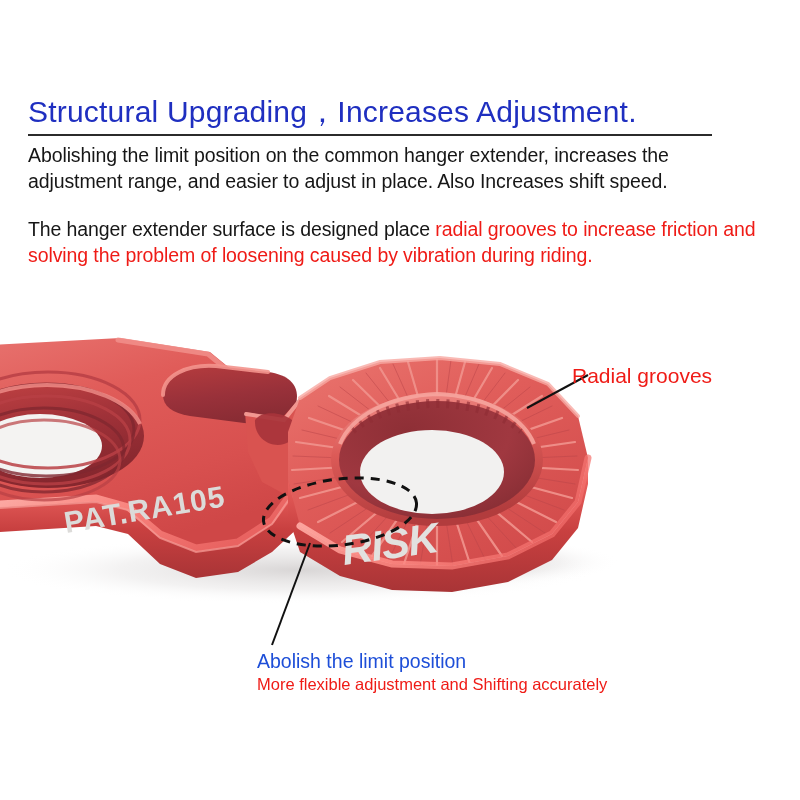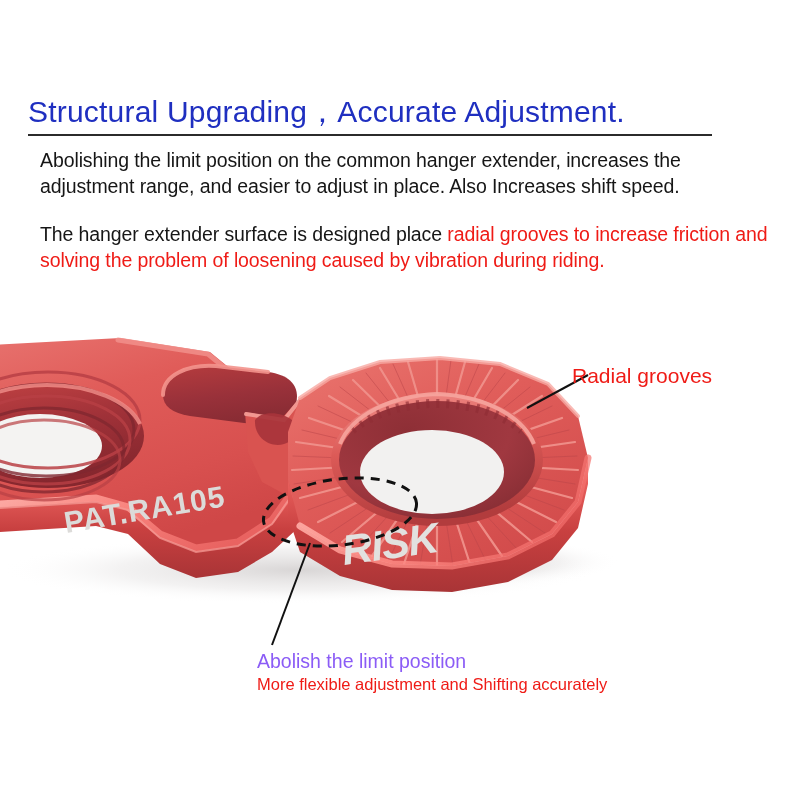--- a/index.html
+++ b/index.html
@@ -44,21 +44,21 @@
     height: 2px;
     background: #2b2b2b;
     margin-top: 6px;
     margin-bottom: 7px;
   }
 
   .para {
     font-size: 19.5px;
     line-height: 1.33;
     color: #161616;
-    margin: 12px;
+    margin: 0;
     letter-spacing: -0.1px;
   }
   .para.p1 { width: 724px; }
   .para.p2 { margin-top: 22px; width: 734px; }
 
   .accent-red { color: #ef1b16; }
 
   
   #photo {
     position: absolute;
@@ -80,21 +80,21 @@
   }
 
   .callout-bottom {
     position: absolute;
     left: 257px;
     top: 650px;
     width: 430px;
   }
   .callout-bottom .cb-title {
     font-size: 19.5px;
-    color: #8b5cf6;
+    color: #1d4ed8;
     line-height: 1.22;
     white-space: nowrap;
   }
   .callout-bottom .cb-sub {
     font-size: 16.5px;
     color: #ef1b16;
     line-height: 1.22;
     white-space: nowrap;
   }
 
@@ -106,21 +106,21 @@
     pointer-events: none;
   }
 </style>
 </head>
 <body>
 
 <div id="page">
 
   <div class="text-block">
 
-    <div class="headline">Structural Upgrading，Accurate Adjustment.</div>
+    <div class="headline">Structural Upgrading，Increases Adjustment.</div>
 
     <div class="headline-rule"></div>
 
     <p class="para p1">Abolishing the limit position on the common hanger extender, increases the adjustment range, and easier to adjust in place. Also Increases shift speed.</p>
 
     <p class="para p2"><span>The hanger extender surface is designed place </span><span class="accent-red">radial grooves to increase friction and solving the problem of loosening caused by vibration during riding.</span></p>
   </div>
 
   <div id="photo">
     <svg width="800" height="340" viewBox="0 0 800 340" xmlns="http://www.w3.org/2000/svg">

